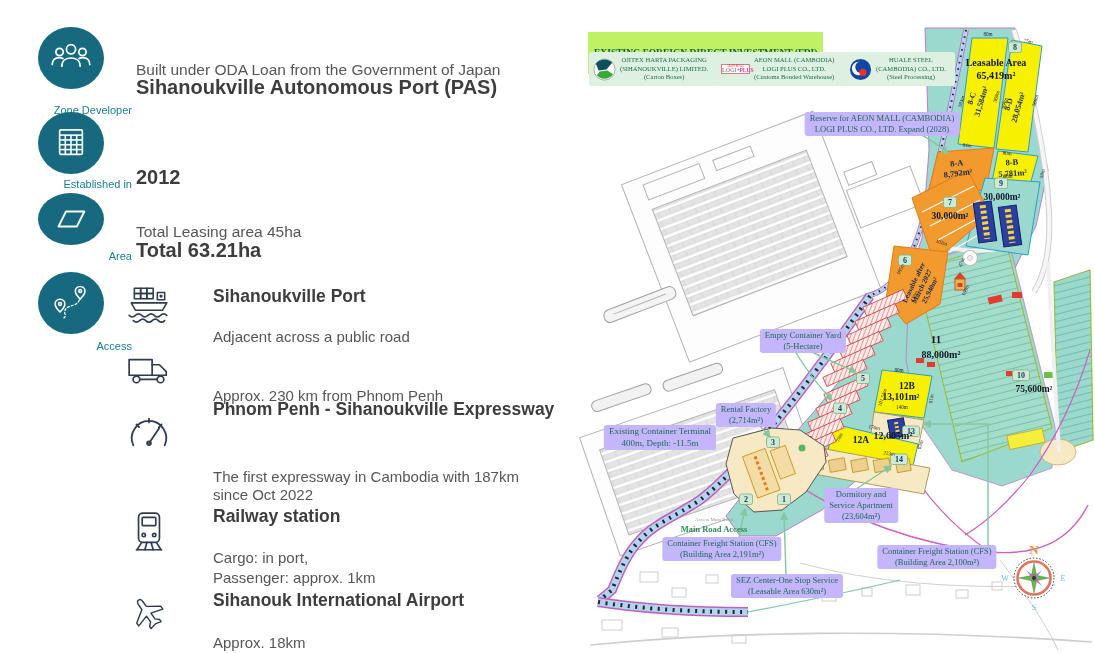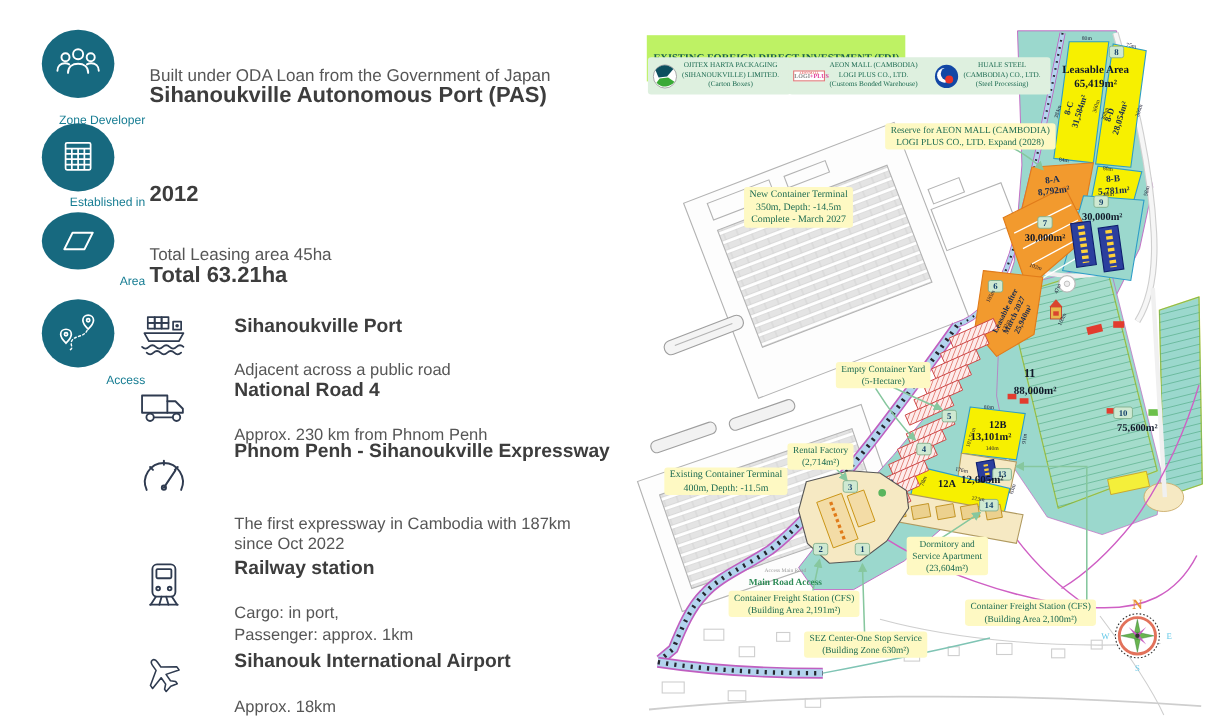--- a/index.html
+++ b/index.html
@@ -10,21 +10,21 @@
             background:#17697f;display:flex;align-items:center;justify-content:center;}
   .cat-label{position:absolute;left:26px;width:106px;text-align:right;font-size:11px;
              font-weight:normal;color:#177d93;}
   .h-title{position:absolute;left:136px;font-size:20px;font-weight:bold;color:#3d3d3d;line-height:1.15;margin-top:40px;}
   .h-sub{position:absolute;left:136px;font-size:15.5px;color:#565656;}
   .acc-icon{position:absolute;left:126px;width:46px;height:46px;}
   .acc-title{position:absolute;left:213px;width:350px;font-size:17.5px;font-weight:bold;
              color:#3d3d3d;line-height:1.25;}
   .acc-line{position:absolute;left:213px;width:360px;font-size:15px;color:#565656;line-height:1.3;margin-top:20px;}
   
-  .mlabel{position:absolute;transform:translateX(-50%);background:#fef9c3;border-radius:3px;
+  .mlabel{position:absolute;transform:translateX(-50%);background:#c4b5fd;border-radius:3px;
           padding:1px 5px;font-family:"Liberation Serif",serif;color:#1d6b52;font-size:8.5px;
           line-height:1.3;text-align:center;white-space:nowrap;z-index:6;}
   .mtext-green{position:absolute;transform:translateX(-50%);font-family:"Liberation Serif",serif;
           color:#2e8b57;font-weight:bold;font-size:8.5px;white-space:nowrap;z-index:6;text-align:right;}
   .mtext-gray{position:absolute;transform:translateX(-50%);font-family:"Liberation Serif",serif;
           color:#9a9a9a;font-size:5px;white-space:nowrap;z-index:6;}
   .fdi-title{position:absolute;left:588px;top:32px;background:#bef264;color:#17604a;
           font-family:"Liberation Serif",serif;font-weight:bold;font-size:9.5px;
           padding:16px 6px;z-index:6;white-space:nowrap;}
   .fdi-card{position:absolute;top:52px;height:32px;background:#def0df;border-radius:3px;
@@ -112,21 +112,20 @@
 
   <div class="acc-icon" style="top:347px">
     <svg width="46" height="46" viewBox="0 0 44 44" fill="none" stroke="#2f3b50" stroke-width="1.6" stroke-linecap="round" stroke-linejoin="round">
       <rect x="3" y="12" width="22" height="15"></rect>
       <path d="M25 17 h7 l6.5,6.5 V27 h-13.5"></path>
       <circle cx="10" cy="31" r="3.2"></circle>
         <circle cx="33" cy="31" r="3.2"></circle>
       <line x1="13.5" y1="31" x2="29.5" y2="31"></line>
     </svg>
   </div>
-  <div class="acc-title" style="top:344px">National Road 4</div>
   <div class="acc-line" style="top:366px">Approx. 230 km from Phnom Penh</div>
 
   <div class="acc-icon" style="top:413px">
     <svg width="46" height="46" viewBox="0 0 44 44" fill="none" stroke="#2f3b50" stroke-width="1.7" stroke-linecap="round">
       <path d="M7 31 A16.5 16.5 0 1 1 37 31"></path>
       <line x1="22" y1="5.5" x2="22" y2="9"></line>
         <line x1="10" y1="11" x2="12.5" y2="13.5"></line>
         <line x1="34" y1="11" x2="31.5" y2="13.5"></line>
       <line x1="22" y1="29" x2="32" y2="14"></line>
         <circle cx="22" cy="29" r="1.8"></circle>
@@ -530,25 +529,20 @@
       <div>HUALE STEEL</div>
       <div>(CAMBODIA) CO., LTD.</div>
       <div>(Steel Processing)</div>
     </div>
   </div>
 
   <div class="mlabel" style="left:882px;top:112px">
     <div>Reserve for AEON MALL (CAMBODIA)</div>
       <div>LOGI PLUS CO., LTD. Expand (2028)</div>
   </div>
-  <div class="mlabel" style="left:726px;top:170px;font-size:9px">
-    <div>New Container Terminal</div>
-      <div>350m, Depth: -14.5m</div>
-      <div>Complete - March 2027</div>
-  </div>
   <div class="mlabel" style="left:803px;top:329px">
     <div>Empty Container Yard</div>
       <div>(5-Hectare)</div>
   </div>
   <div class="mlabel" style="left:746px;top:403px">
     <div>Rental Factory</div>
       <div>(2,714m²)</div>
   </div>
   <div class="mlabel" style="left:660px;top:425px;font-size:9px">
     <div>Existing Container Terminal</div>
@@ -560,20 +554,20 @@
       <div>(23,604m²)</div>
   </div>
   <div class="mtext-gray" style="left:714px;top:517px">Access Main Road</div>
   <div class="mtext-green" style="left:714px;top:524px">Main Road Access</div>
   <div class="mlabel" style="left:722px;top:537px">
     <div>Container Freight Station (CFS)</div>
       <div>(Building Area 2,191m²)</div>
   </div>
   <div class="mlabel" style="left:787px;top:574px">
     <div>SEZ Center-One Stop Service</div>
-      <div>(Building Zone 630m²)</div>
+      <div>(Leasable Area 630m²)</div>
   </div>
   <div class="mlabel" style="left:937px;top:545px">
     <div>Container Freight Station (CFS)</div>
       <div>(Building Area 2,100m²)</div>
   </div>
 
 </div>
 
 </body></html>

